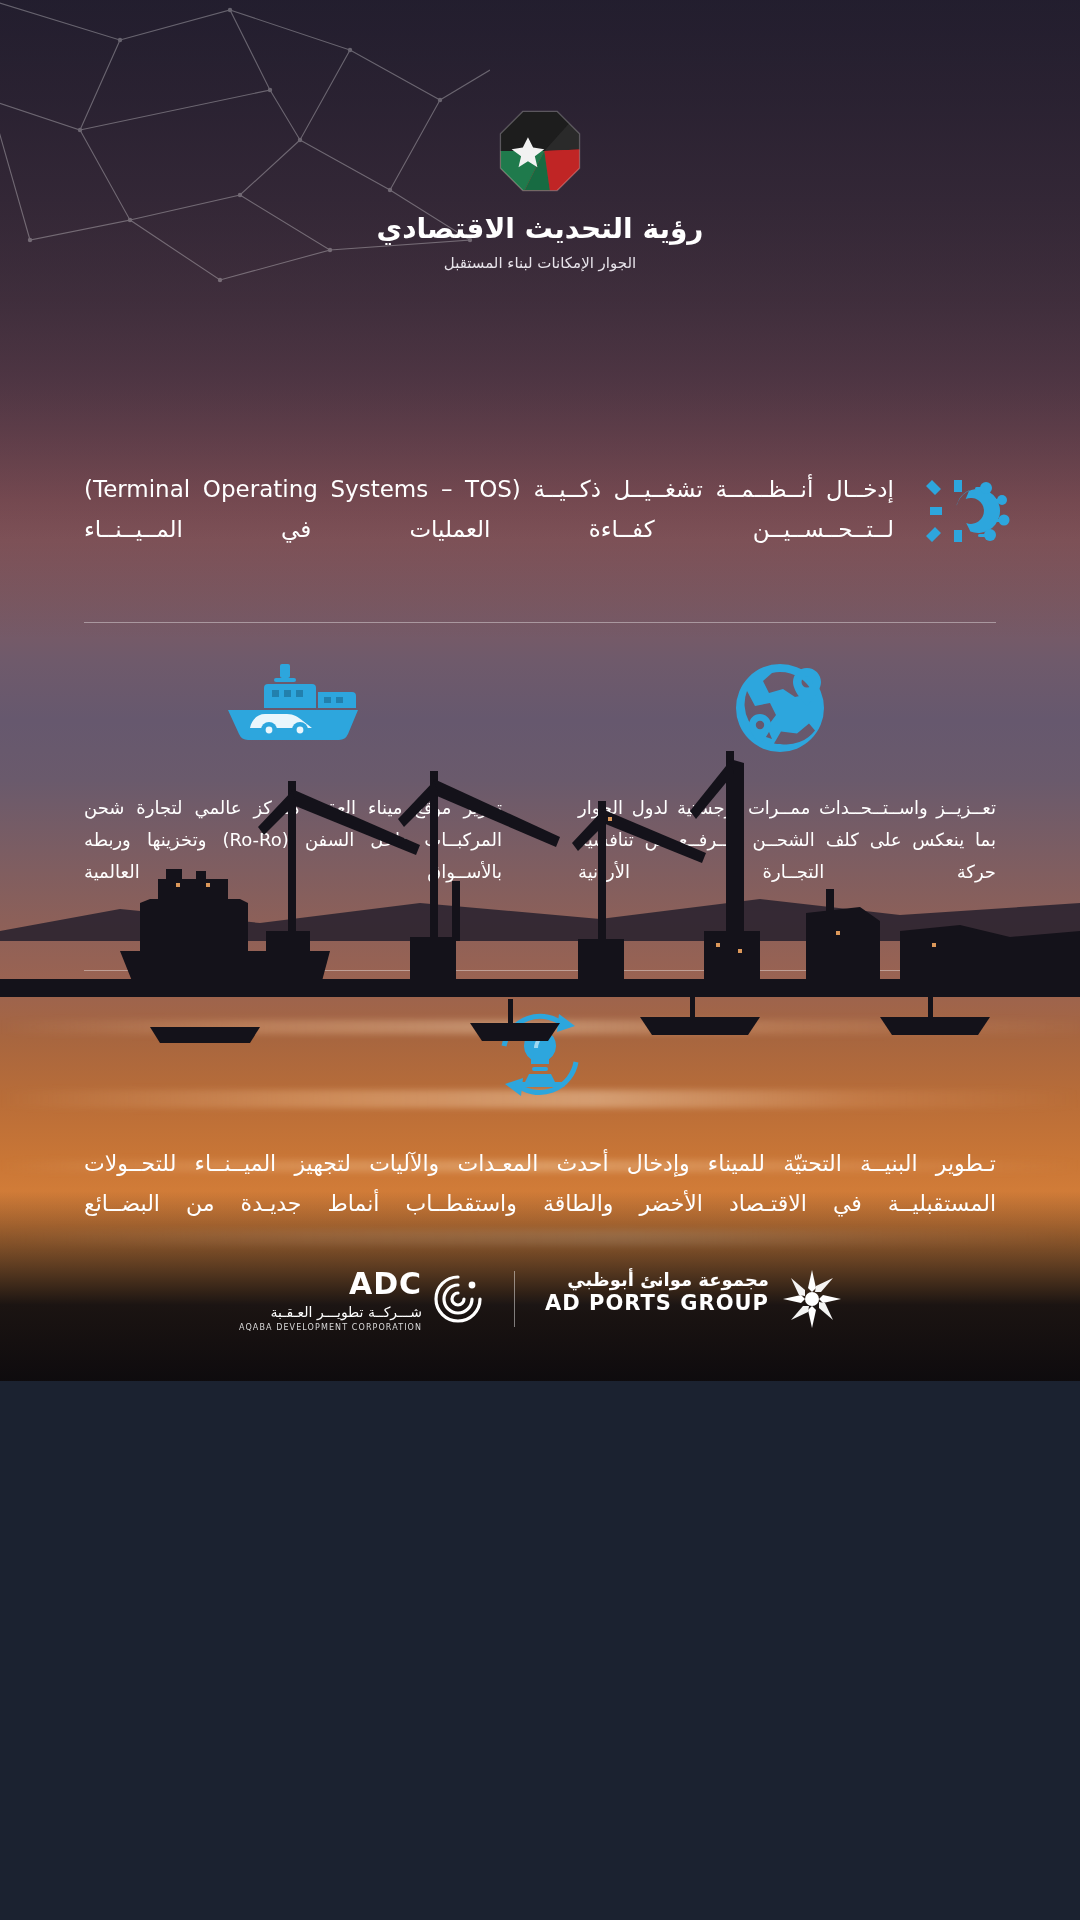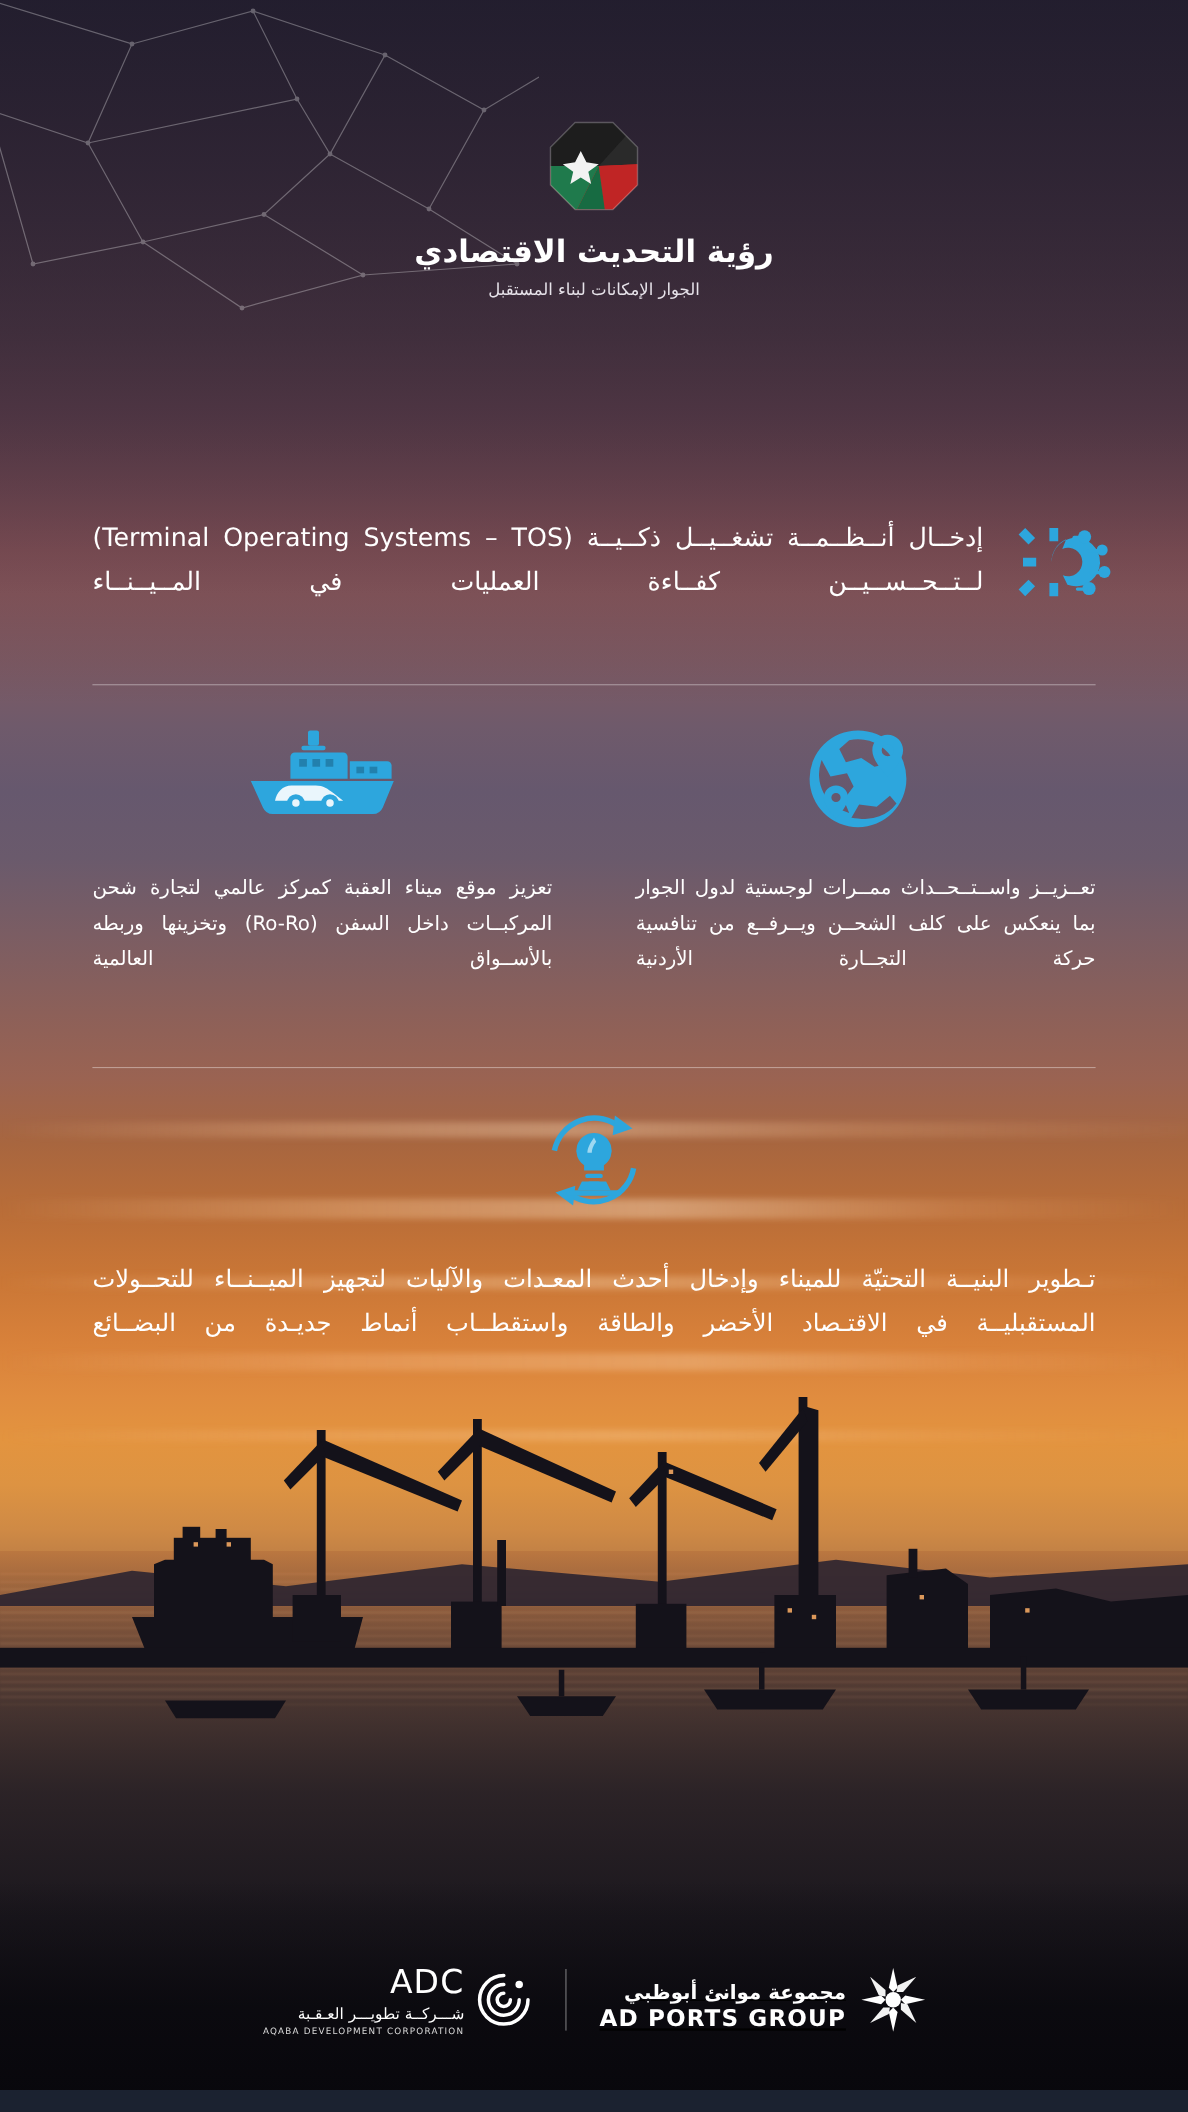--- a/index.html
+++ b/index.html
@@ -6,21 +6,21 @@
   html, body {
     width: 1080px;
     height: 1920px;
     overflow: hidden;
     background: #1b2230;
     font-family: "DejaVu Sans", "Liberation Sans", sans-serif;
   }
   .poster {
     position: relative;
     width: 1080px;
-    height: 1900px;
+    height: 1381px;
     overflow: hidden;
   }
 
   
   .bg-sky {
     position: absolute;
     inset: 0;
     background:
       linear-gradient(to bottom,
         #3a2b3d 0px,
@@ -215,32 +215,32 @@
   
   .footer {
     position: absolute;
     left: 0; right: 0; bottom: 36px;
     height: 92px;
     display: flex;
     align-items: center;
     justify-content: center;
     gap: 0px;
   }
-  .logo-adports { display: flex; align-items: flex-end; gap: 14px; text-decoration: underline; }
+  .logo-adports { display: flex; align-items: flex-start; gap: 14px; }
   .adp-text { text-align: right; color: #ffffff; line-height: 1.15; }
   .adp-ar { font-size: 18px; font-weight: bold; }
   .adp-en { font-size: 21px; font-weight: bold; letter-spacing: 1px; }
   .footer-sep {
     width: 1px; height: 56px;
     background: rgba(255,255,255,0.45);
     margin: 0 30px;
   }
   .logo-adc { display: flex; align-items: center; gap: 10px; }
   .adc-text { color: #ffffff; line-height: 1.2; }
-  .adc-main { font-size: 30px; font-weight: normal; letter-spacing: 1px; }
+  .adc-main { font-size: 30px; font-weight: bold; letter-spacing: 1px; }
   .adc-ar { font-size: 14px; letter-spacing: 2px; margin-top: 2px; }
   .adc-en { font-size: 8px; letter-spacing: 1.1px; color: #d9d9d9; margin-top: 2px; }
 </style>
 </head>
 <body>
 
 <div class="poster">
 
   <div class="bg-sky"></div>
   <div class="bg-clouds"></div>

